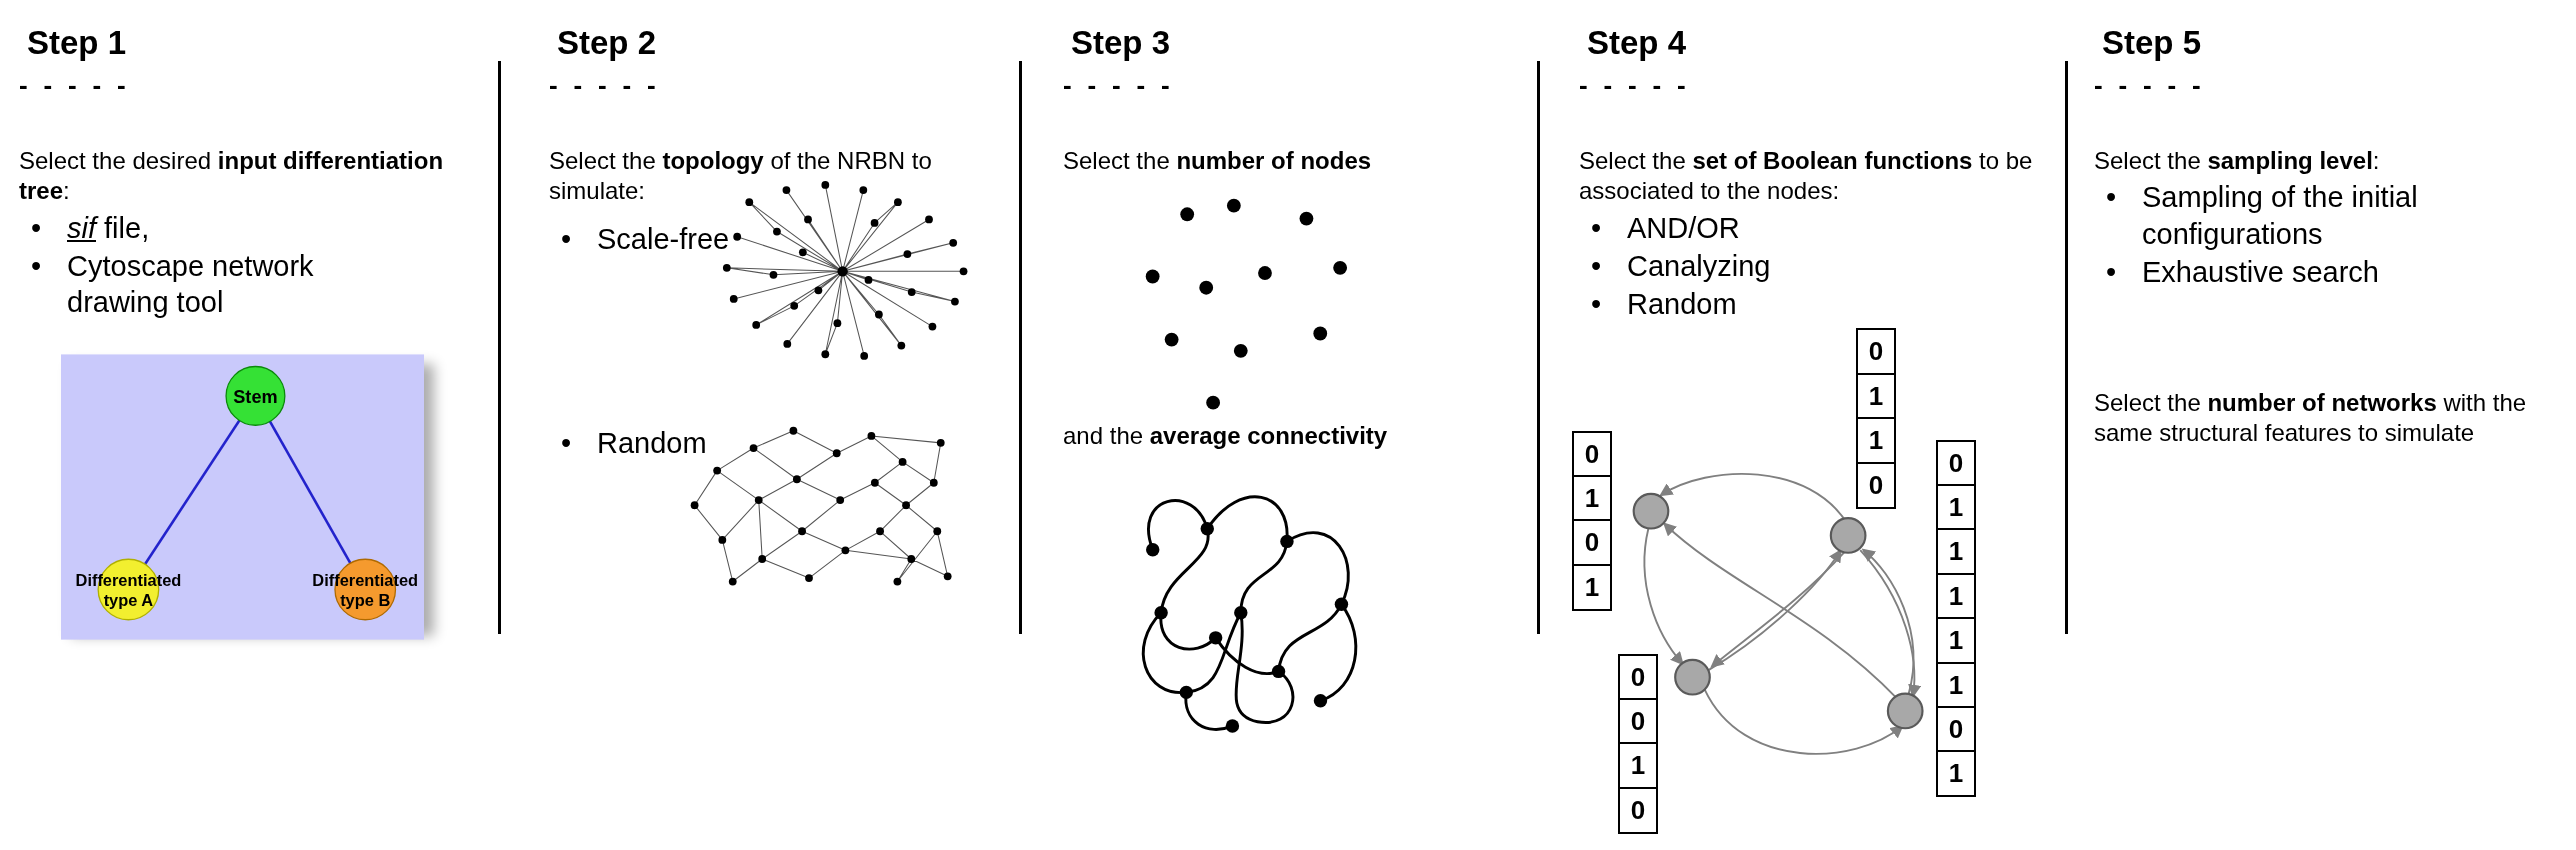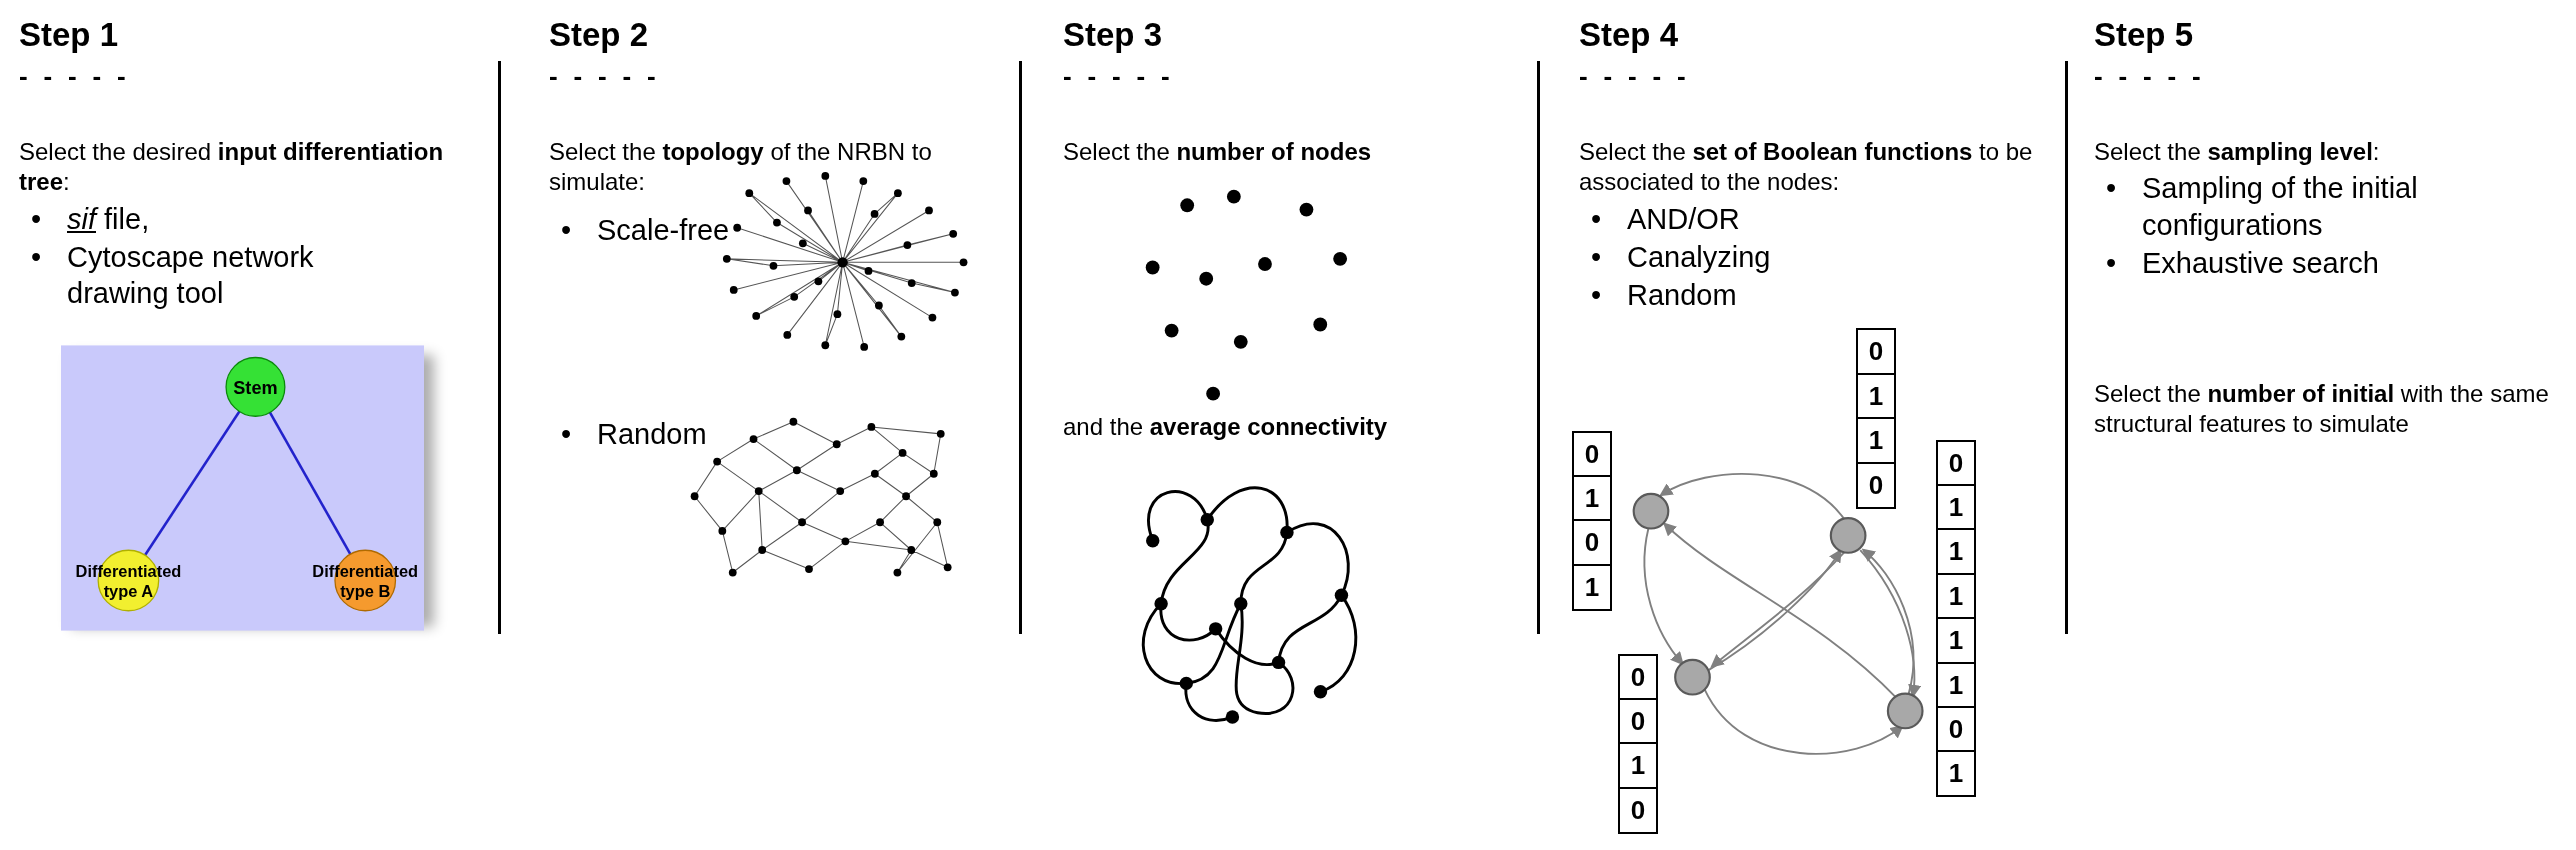--- a/index.html
+++ b/index.html
@@ -16,21 +16,21 @@
   #col1 { left: 19px;   width: 467px; }
   #col2 { left: 549px;  width: 472px; }
   #col3 { left: 1063px; width: 485px; }
   #col4 { left: 1579px; width: 485px; }
   #col5 { left: 2094px; width: 472px; }
 
   .divider { position: absolute; top: 61px; height: 573px; width: 2.6px; background: #000; }
   #div1 { left: 498px; }  #div2 { left: 1019px; }
   #div3 { left: 1537px; } #div4 { left: 2065px; }
 
-  .step-title { font-size: 33px; font-weight: bold; margin: 0; }
+  .step-title { font-size: 33px; font-weight: bold; margin: 8px; }
   .dashes { font-size: 26px; font-weight: bold; letter-spacing: 4.3px; margin: 7px 0 0; }
   .para { font-size: 24px; line-height: 1.26; margin: 0; }
   .mt-intro { margin-top: 45px; }
   .b { font-weight: bold; }
   .i { font-style: italic; text-decoration: underline; }
 
   ul.bullets { list-style: none; margin: 3.5px 0 0; padding: 0; font-size: 29px; line-height: 1.26; }
   ul.bullets li { position: relative; padding-left: 48px; margin: 1.7px 0; }
   ul.bullets li::before { content: "\2022"; position: absolute; left: 12px; top: 0; }
   #col1 ul.bullets li, #col5 ul.bullets li { max-width: 372px; }
@@ -293,20 +293,20 @@
 
 <div class="col" id="col5">
   <h2 class="step-title">Step 5</h2>
   <div class="dashes">- - - - -</div>
   <p class="para mt-intro"><span>Select the </span><span class="b">sampling level</span><span>:</span></p>
   <ul class="bullets">
     <li>Sampling of the initial configurations</li>
     <li>Exhaustive search</li>
   </ul>
 
-  <p class="para" id="step5-para2"><span>Select the </span><span class="b">number of initial</span><span> with the same structural features to simulate</span></p>
+  <p class="para" id="step5-para2"><span>Select the </span><span class="b">number of networks</span><span> with the same structural features to simulate</span></p>
 </div>
 
 <div class="divider" id="div1"></div>
 <div class="divider" id="div2"></div>
 <div class="divider" id="div3"></div>
 <div class="divider" id="div4"></div>
 
 
 </body></html>

